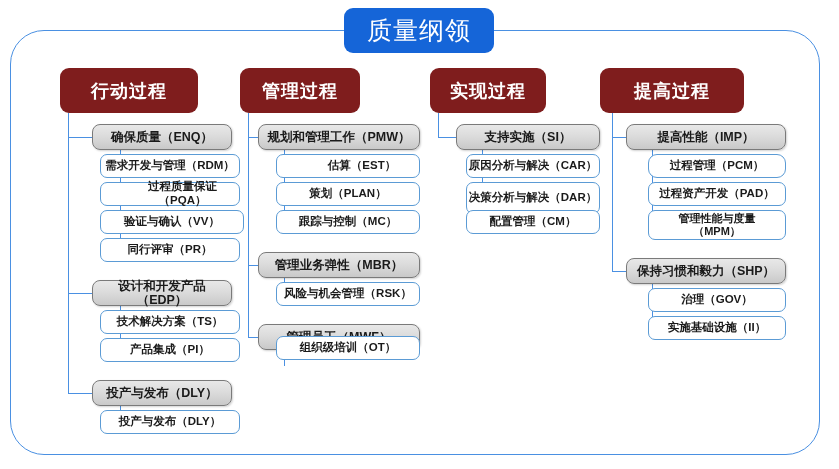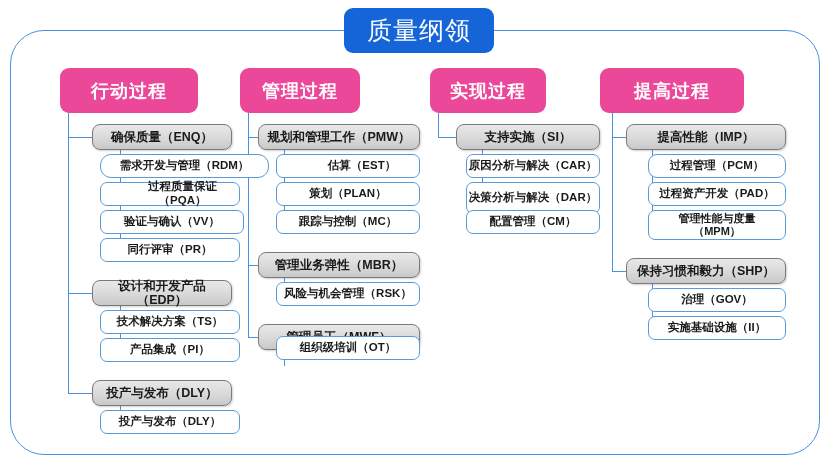--- a/index.html
+++ b/index.html
@@ -36,21 +36,21 @@
     font-weight:400;
     letter-spacing:1px;
     display:flex;align-items:center;justify-content:center;
     z-index:5;
   }
 
   
   .cat-head{
     position:absolute;
     height:45px;
-    background:#ec4899;
+    background:#7f1d1d;
     border-radius:9px;
     color:#ffffff;
     font-size:18px;
     font-weight:bold;
     letter-spacing:1px;
     display:flex;align-items:center;justify-content:center;
     z-index:4;
   }
 
   
@@ -98,21 +98,21 @@
 <div id="stage">
 
   <div class="outer-frame"></div>
 
   <div class="title-box">质量纲领</div>
 
   <div id="generated">
       <div class="cat-head" style="left: 60px; top: 68px; width: 138px;">行动过程</div>
       <div class="grp-box" style="left: 92px; top: 124px; width: 140px; height: 26px;">确保质量（ENQ）</div>
       <div class="ln h" style="left: 68px; top: 137px; width: 24px;"></div>
-      <div class="leaf-box" style="left: 100px; top: 154px; width: 169px; height: 24px; border-radius: 11px;">需求开发与管理（RDM）</div>
+      <div class="leaf-box" style="left: 100px; top: 154px; width: 140px; height: 24px;">需求开发与管理（RDM）</div>
       <div class="ln h" style="left: 120px; top: 166px;"></div>
       <div class="leaf-box" style="left: 100px; top: 182px; width: 140px; height: 24px; padding-left: 25px;">过程质量保证（PQA）</div>
       <div class="ln h" style="left: 120px; top: 194px;"></div>
       <div class="leaf-box" style="left: 100px; top: 210px; width: 144px; height: 24px;">验证与确认（VV）</div>
       <div class="ln h" style="left: 120px; top: 222px;"></div>
       <div class="leaf-box" style="left: 100px; top: 238px; width: 140px; height: 24px;">同行评审（PR）</div>
       <div class="ln h" style="left: 120px; top: 250px;"></div>
       <div class="ln v" style="left: 120px; top: 150px; height: 100px;"></div>
       <div class="grp-box" style="left: 92px; top: 280px; width: 140px; height: 26px;">设计和开发产品（EDP）</div>
       <div class="ln h" style="left: 68px; top: 293px; width: 24px;"></div>

